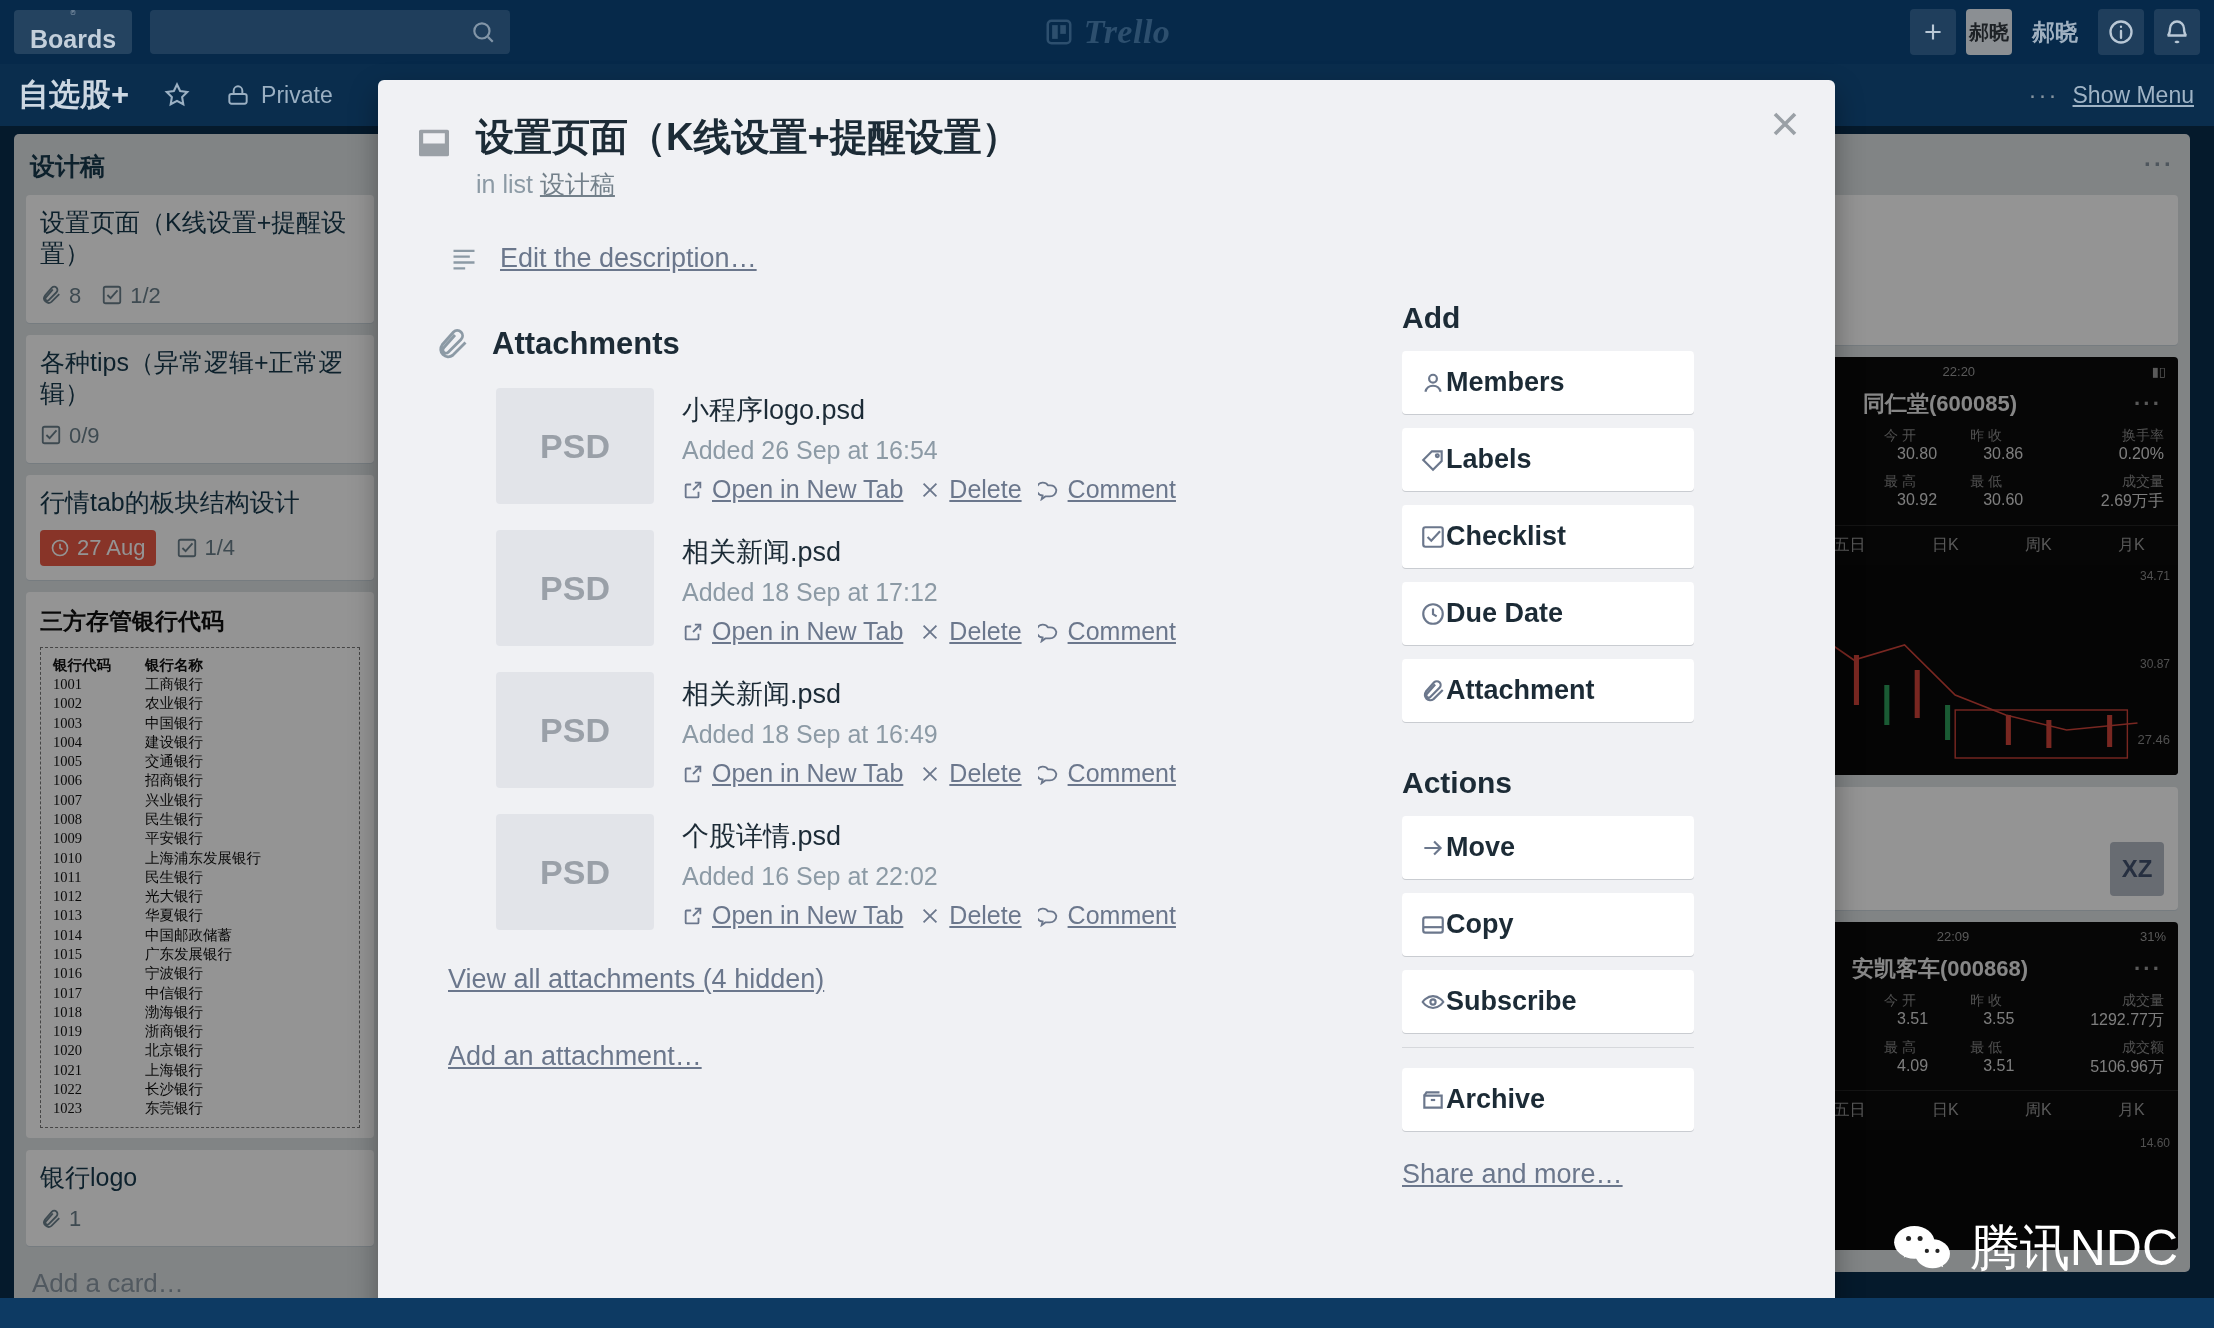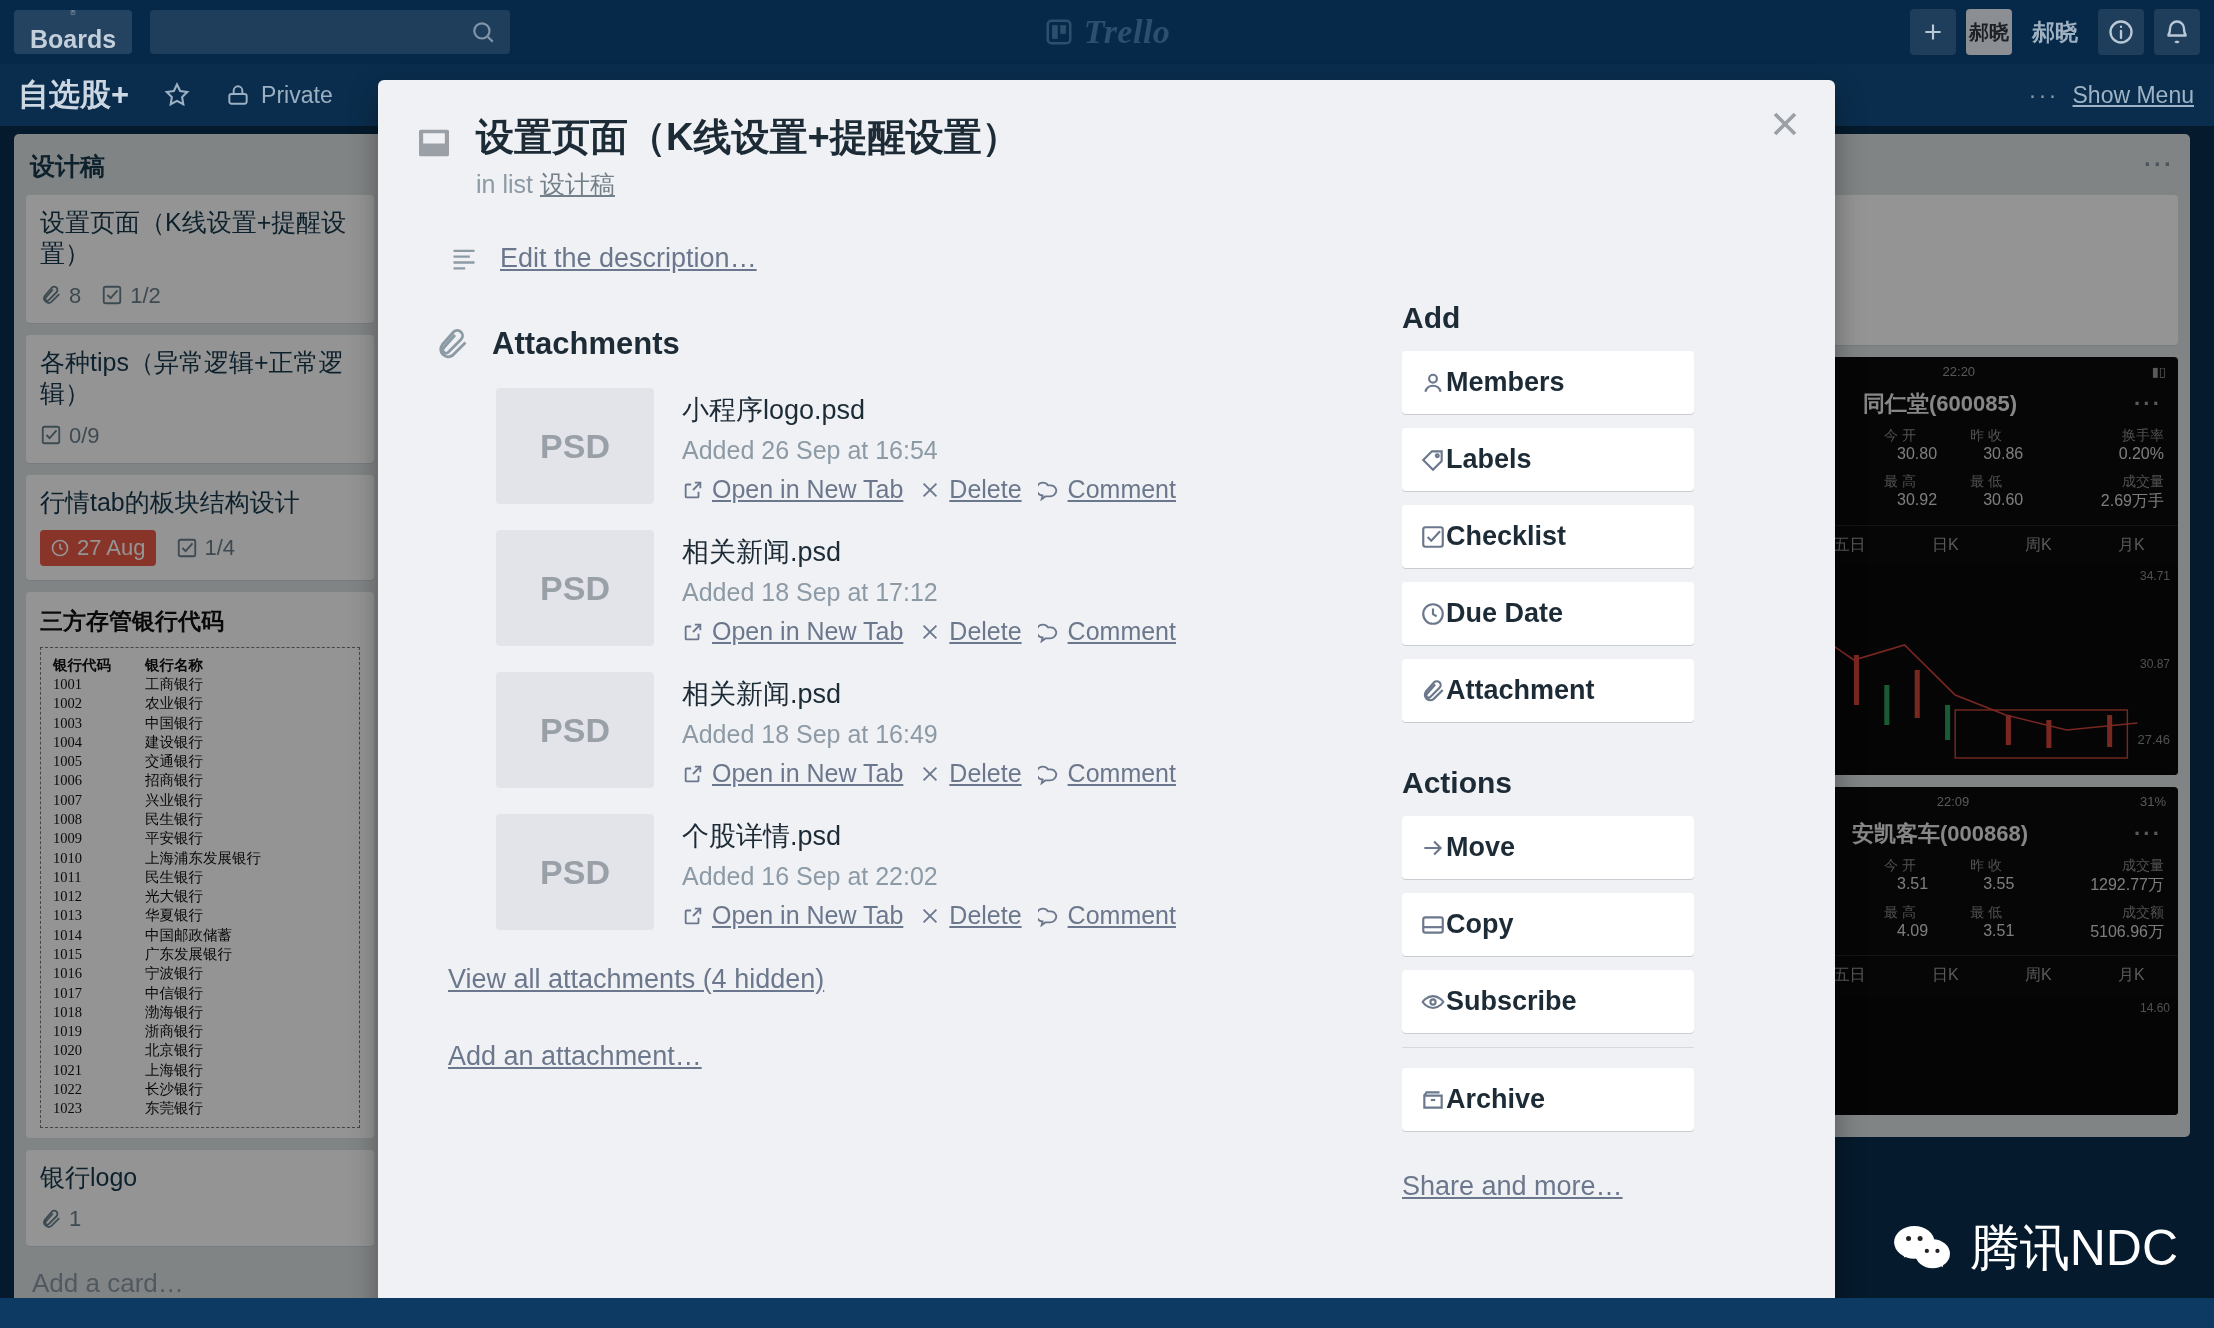--- a/index.html
+++ b/index.html
@@ -207,21 +207,21 @@
   .side-head { font-size: 30px; font-weight: bold; color: #1c2b36; margin-bottom: 16px; }
   .side-btn {
     display: flex; align-items: center; 
     background: #fff; border-radius: 4px; box-shadow: 0 1px 0 #c9ccd1;
     padding: 16px 18px; margin-bottom: 14px;
     font-size: 27px; font-weight: bold; color: #1c2b36;
   }
   .side-btn svg { width: 26px; height: 26px; color: #6b778c; flex: none; }
   .side-gap { height: 30px; }
   .side-hr { height: 1px; background: #d6d8dc; margin: 6px 0 20px; }
-  .side-link { font-size: 27px; color: #6b778c; text-decoration: underline; display: block; margin-top: 40px; }
+  .side-link { font-size: 27px; color: #6b778c; text-decoration: underline; display: block; margin-top: 28px; }
 
   
   .watermark {
     position: absolute; right: 36px; bottom: 46px;
     display: flex; align-items: center; gap: 16px; z-index: 40;
   }
   .wm-text { color: #fff; font-size: 50px; }
   .bottom-strip {
     position: absolute; left: 0; bottom: 0; width: 2214px; height: 30px;
     background: #0d3a63; z-index: 45;
@@ -492,20 +492,33 @@
                 <rect x="400" y="150" width="5" height="32"></rect>
             </g>
             <rect x="250" y="145" width="170" height="48" fill="none" stroke="#d0443a" stroke-width="1.4"></rect>
           </svg>
           <span style="position:absolute;right:8px;top:4px;color:#8a8a8a;font-size:12px">34.71</span>
           <span style="position:absolute;right:8px;top:92px;color:#8a8a8a;font-size:12px">30.87</span>
           <span style="position:absolute;right:8px;bottom:28px;color:#8a8a8a;font-size:13px">27.46</span>
         </div>
       </div>
 
+      <div class="card">
+        <div>bug单</div>
+        <div class="card-badges" style="justify-content:space-between;">
+          <span class="badge">
+            <svg viewBox="0 0 24 24" width="22" height="22" fill="none" stroke="currentColor" stroke-width="2">
+                <rect x="3" y="3" width="18" height="18" rx="2"></rect>
+                <path d="M7 12l3.5 3.5L18 7"></path>
+              </svg>
+            <span>0/13</span>
+          </span>
+          <span class="member-sq">XZ</span>
+        </div>
+      </div>
 
       <div class="shot">
         <div class="shot-status">
           <span>中国移动</span>
           <span>22:09</span>
           <span>31%</span>
         </div>
         <div class="shot-title">
           <span>安凯客车(000868)</span>
           <span class="dots3">···</span>

